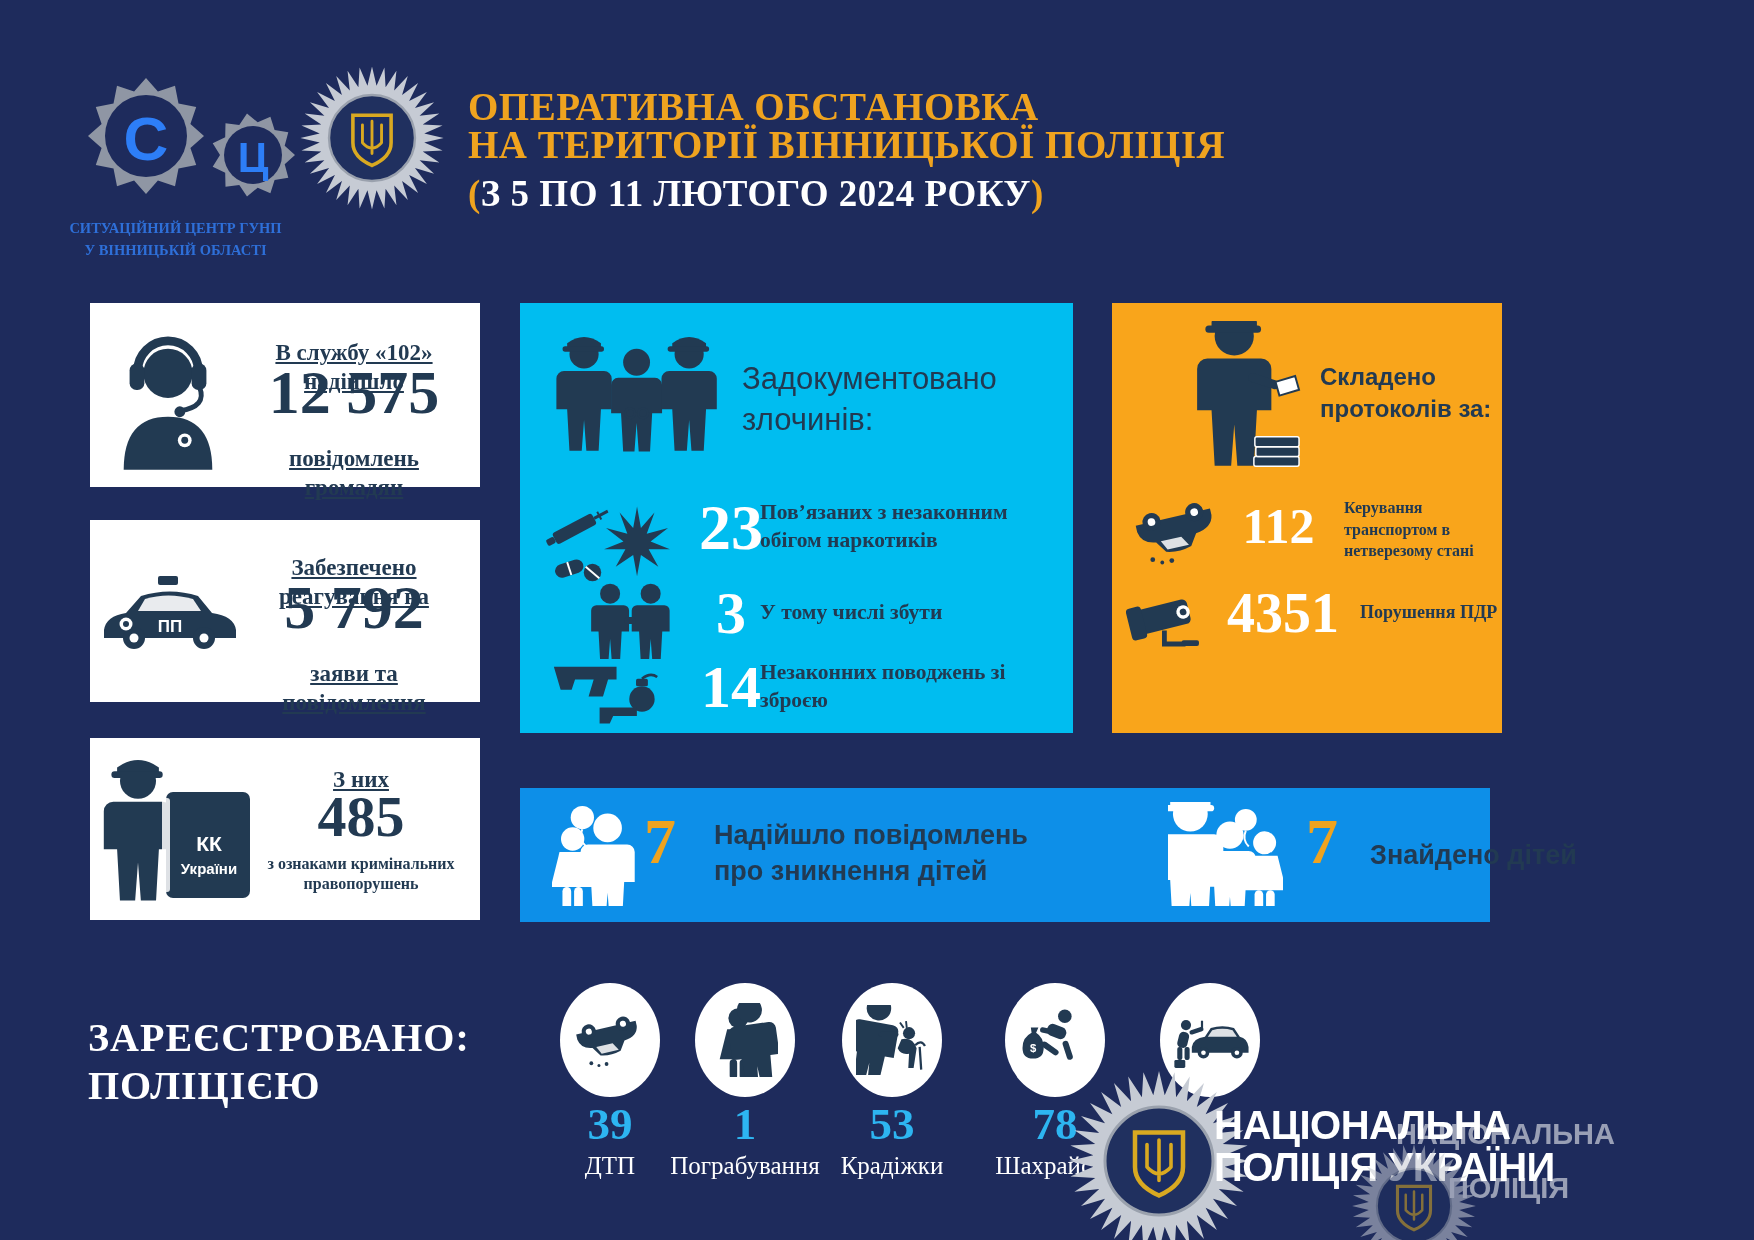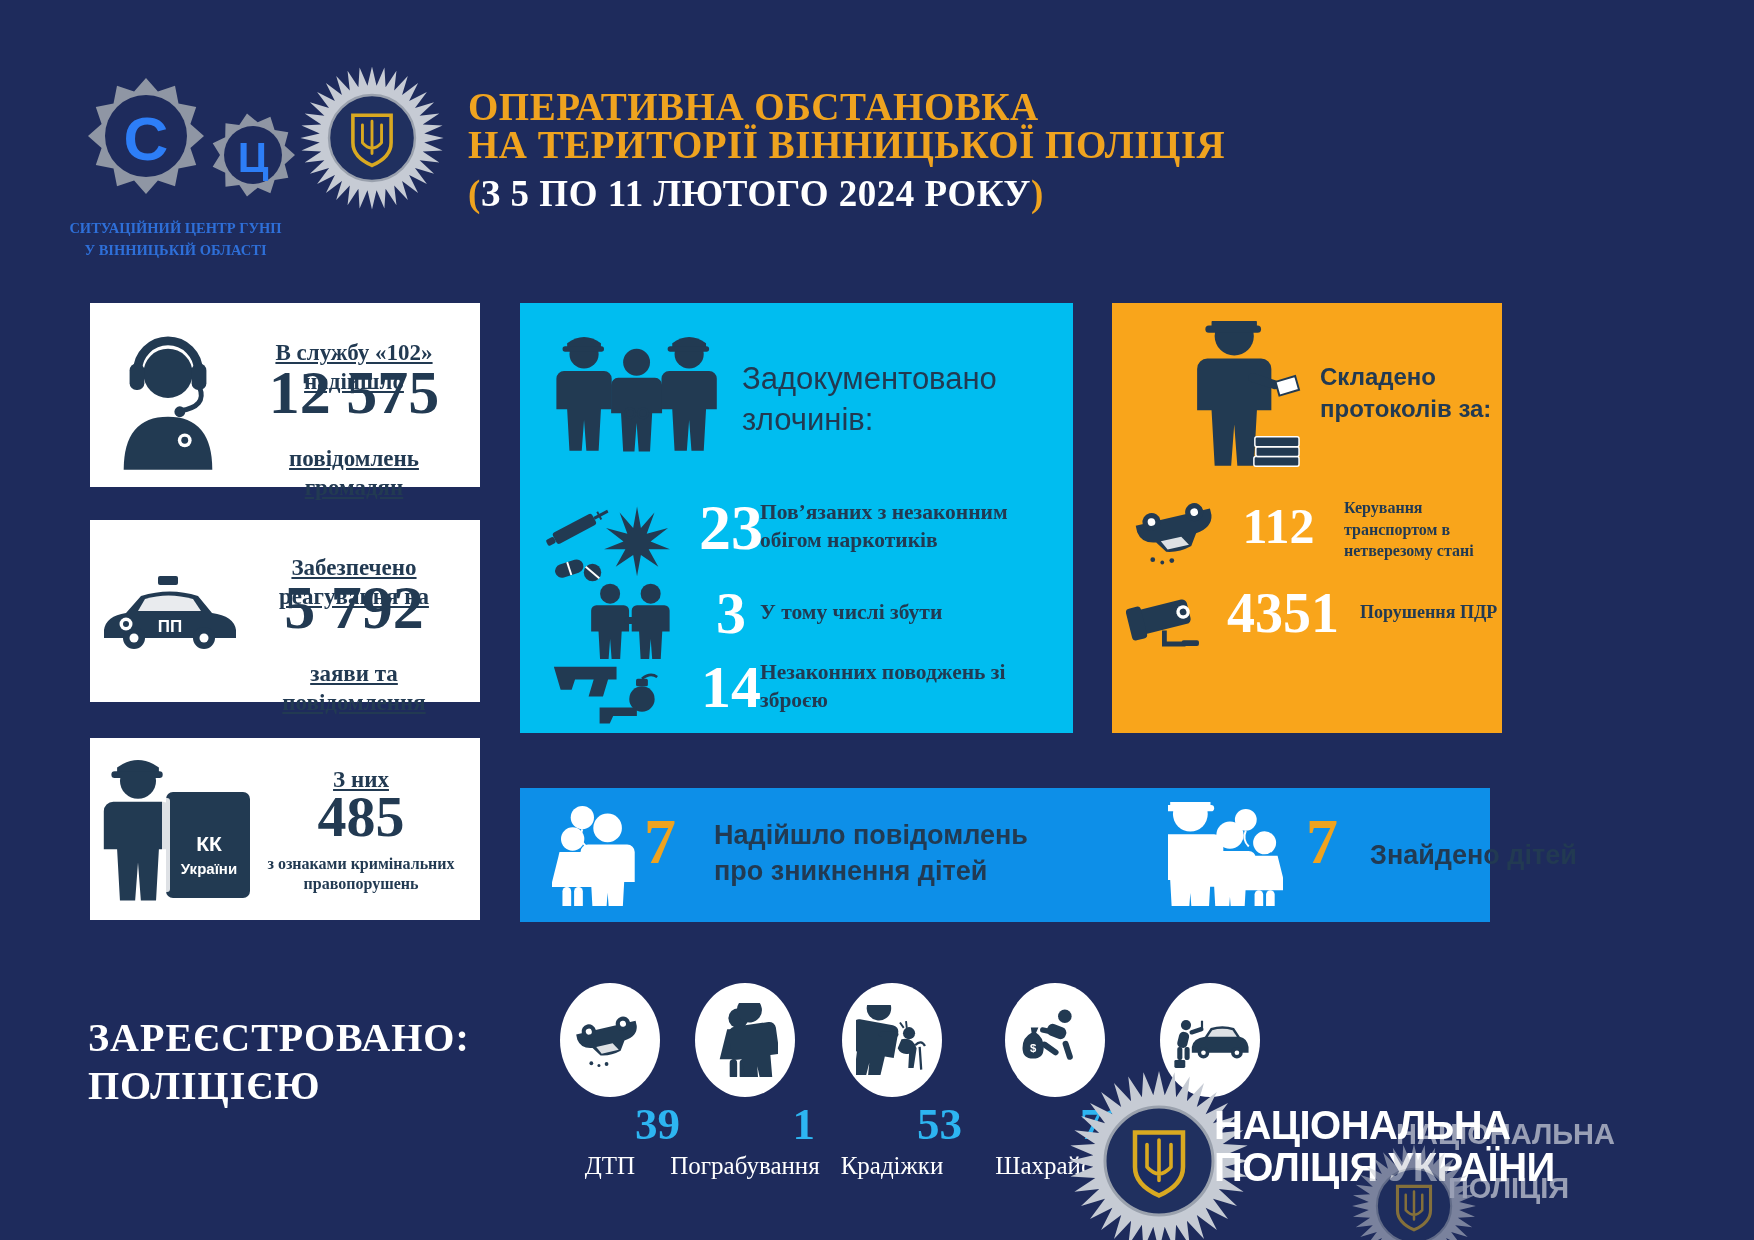--- a/index.html
+++ b/index.html
@@ -42,21 +42,21 @@
   
   .chbar{left:520px;top:788px;width:970px;height:134px;background:var(--bar_blue);}
   .ch-val{position:absolute;color:var(--gold);font-family:"Liberation Serif",serif;
     font-weight:700;font-size:64px;line-height:1;}
   .ch-lab{position:absolute;color:var(--dark);font-weight:800;font-size:27px;line-height:1.32;}
   
   .reg-title{left:88px;top:1014px;color:#fff;font-family:"Liberation Serif",serif;
     font-weight:600;font-size:40px;line-height:1.2;letter-spacing:1px;}
   .circle{width:100px;height:114px;background:#fff;border-radius:50%;top:983px;
     display:flex;align-items:center;justify-content:center;}
-  .reg-num{top:1098px;width:140px;text-align:right;color:var(--num_cyan);
+  .reg-num{top:1098px;width:140px;text-align:center;color:var(--num_cyan);
     font-family:"Liberation Serif",serif;font-weight:700;font-size:45px;}
   .reg-lab{top:1152px;width:200px;text-align:center;color:#fff;
     font-family:"Liberation Serif",serif;font-weight:500;font-size:25px;}
   
   .brand{left:1214px;top:1104px;color:#fff;font-weight:800;font-size:40px;
     line-height:1.06;letter-spacing:-.5px;}
   .watermark{opacity:.55;}
   .wm-t1{left:1396px;top:1118px;color:#fff;font-weight:800;font-size:29px;}
   .wm-t2{left:1448px;top:1172px;color:#fff;font-weight:700;font-size:29px;}
 </style>

